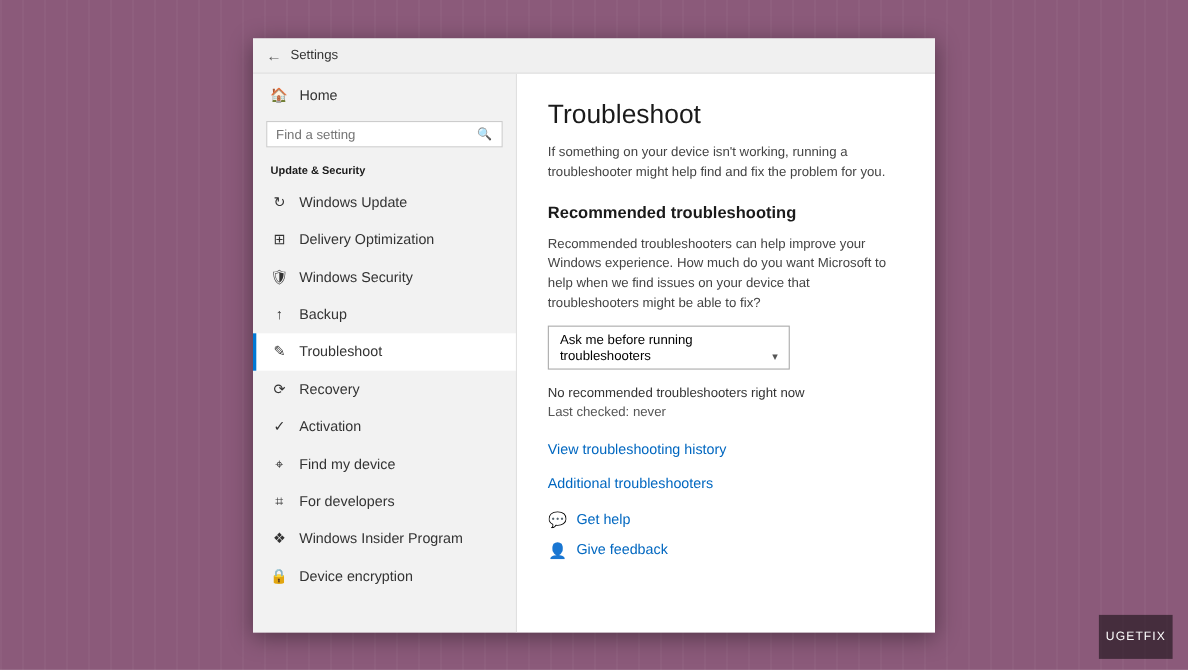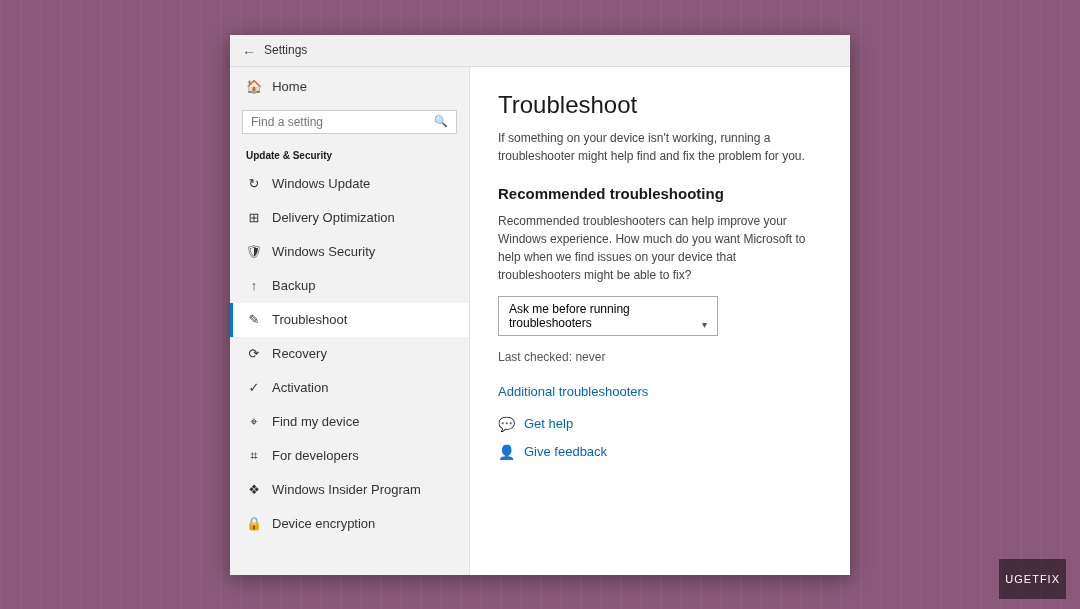--- a/index.html
+++ b/index.html
@@ -336,22 +336,24 @@
 
       <div class="section-title">Recommended troubleshooting</div>
       <p class="section-desc">Recommended troubleshooters can help improve your Windows experience. How much do you want Microsoft to help when we find issues on your device that troubleshooters might be able to fix?</p>
 
       <div class="dropdown-select">
         <span>Ask me before running troubleshooters</span>
         <span class="dropdown-chevron">▾</span>
       </div>
 
 
+      <p class="status-text">No recommended troubleshooters right now</p>
       <p class="last-checked">Last checked: never</p>
 
+      <a class="link-blue">View troubleshooting history</a>
       <a class="link-blue">Additional troubleshooters</a>
 
       <div class="help-row">
         <span class="help-icon">💬</span>
         <a class="help-link">Get help</a>
       </div>
       <div class="help-row">
         <span class="help-icon">👤</span>
         <a class="help-link">Give feedback</a>
       </div>

